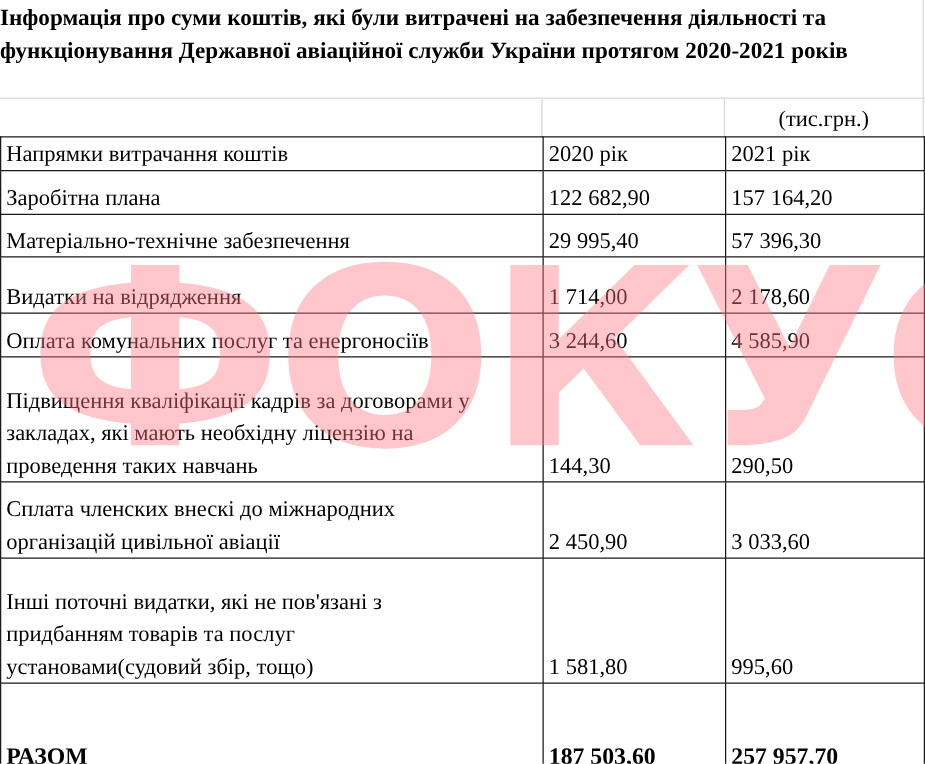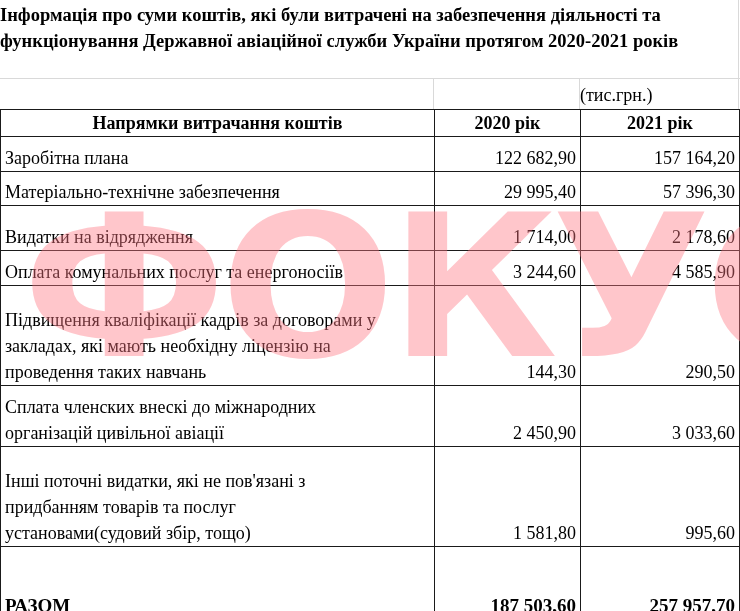--- a/index.html
+++ b/index.html
@@ -12,24 +12,24 @@
   }
   .gl { position: absolute; background: #d9d9d9; }
   table.t {
     position: absolute; left: 0; top: 109px; width: 739px;
     border-collapse: collapse; table-layout: fixed;
   }
   table.t td {
     border: 1.5px solid #1a1a1a; padding: 0 4px; font-size: 18px; line-height: 26px;
     vertical-align: bottom;
   }
-  table.t td.num { text-align: right; }
-  table.t tr.head td { font-weight: bold; text-align: center; height: 25px; }
+  table.t td.num { text-align: left; }
+  table.t tr.head td { font-weight: normal; text-align: left; height: 25px; }
   table.t tr.total td { font-weight: bold; font-size: 19px; }
-  .unit { position: absolute; left: 580px; top: 84px; width: 158px; 
+  .unit { position: absolute; left: 580px; top: 84px; width: 158px; text-align: center;
           font-size: 18px; line-height: 22px; }
   .watermark {
     position: absolute; left: 22px; top: 178px; width: 700px; height: 220px;
     font-family: "DejaVu Sans", sans-serif; font-weight: bold; font-size: 206px;
     line-height: 220px; letter-spacing: -6px; text-align: center;
     color: rgba(255, 120, 130, 0.42); pointer-events: none;
     transform: scaleY(0.96);
   }
 </style>
 </head>

